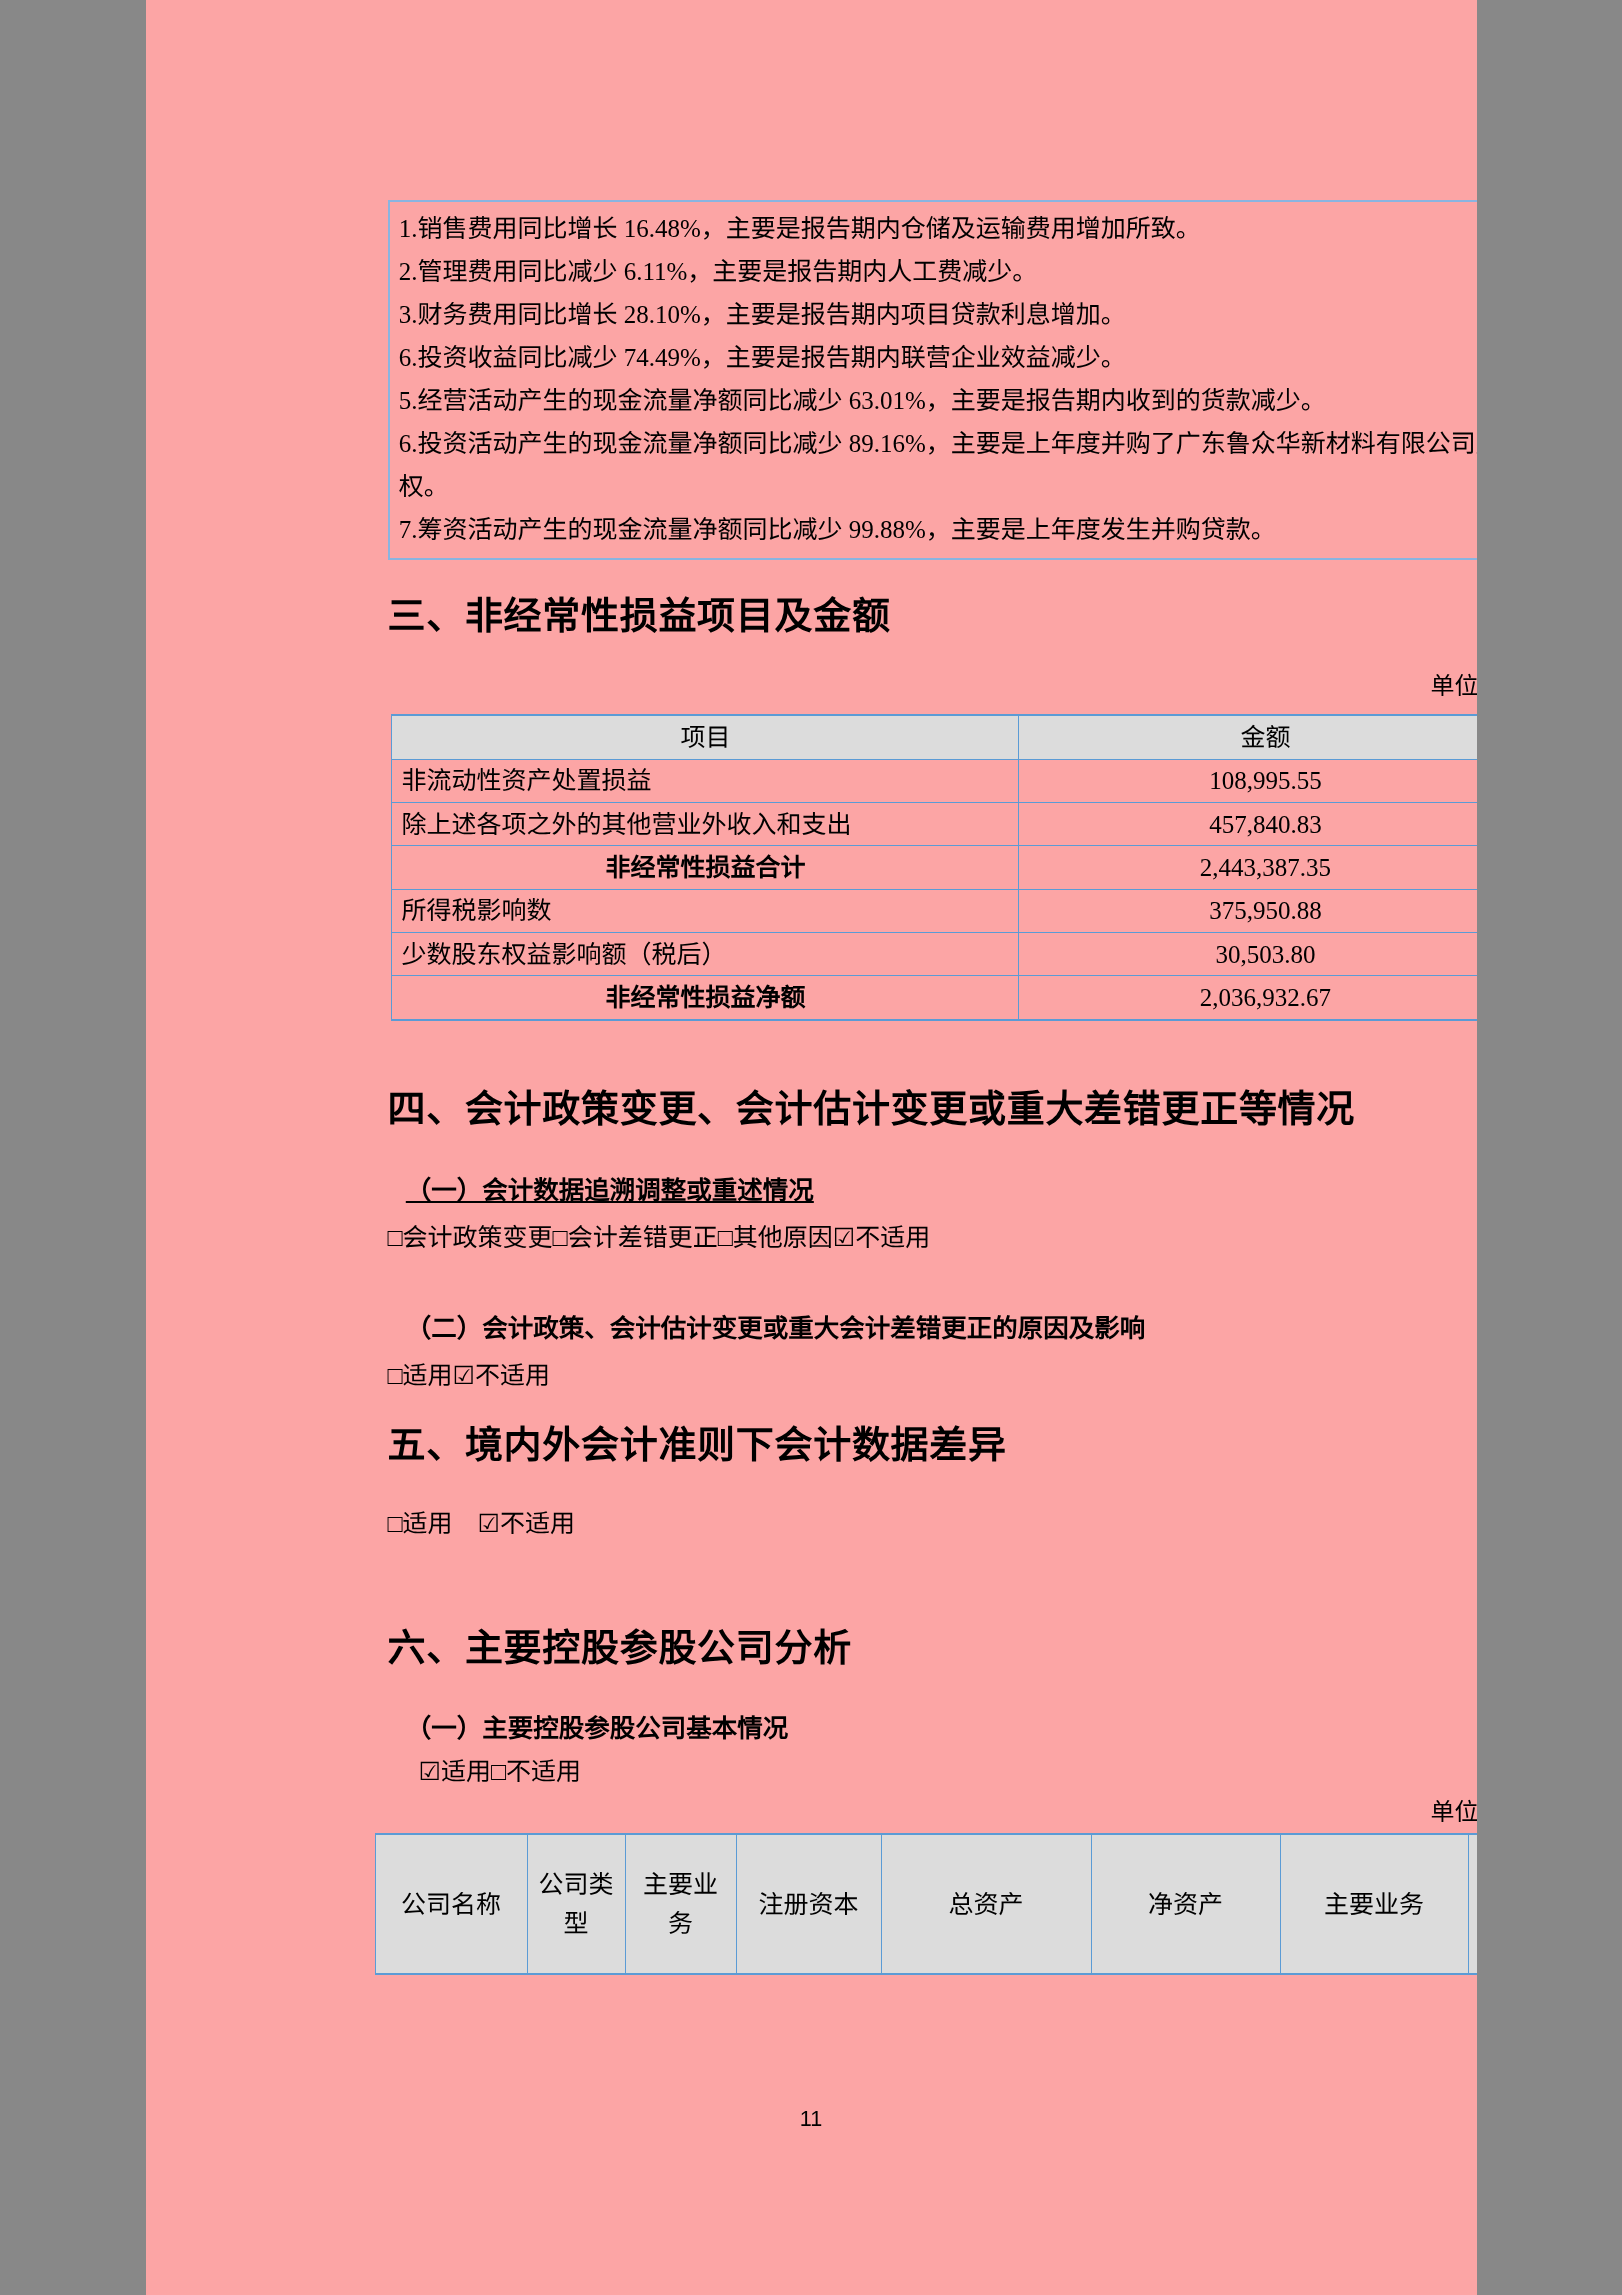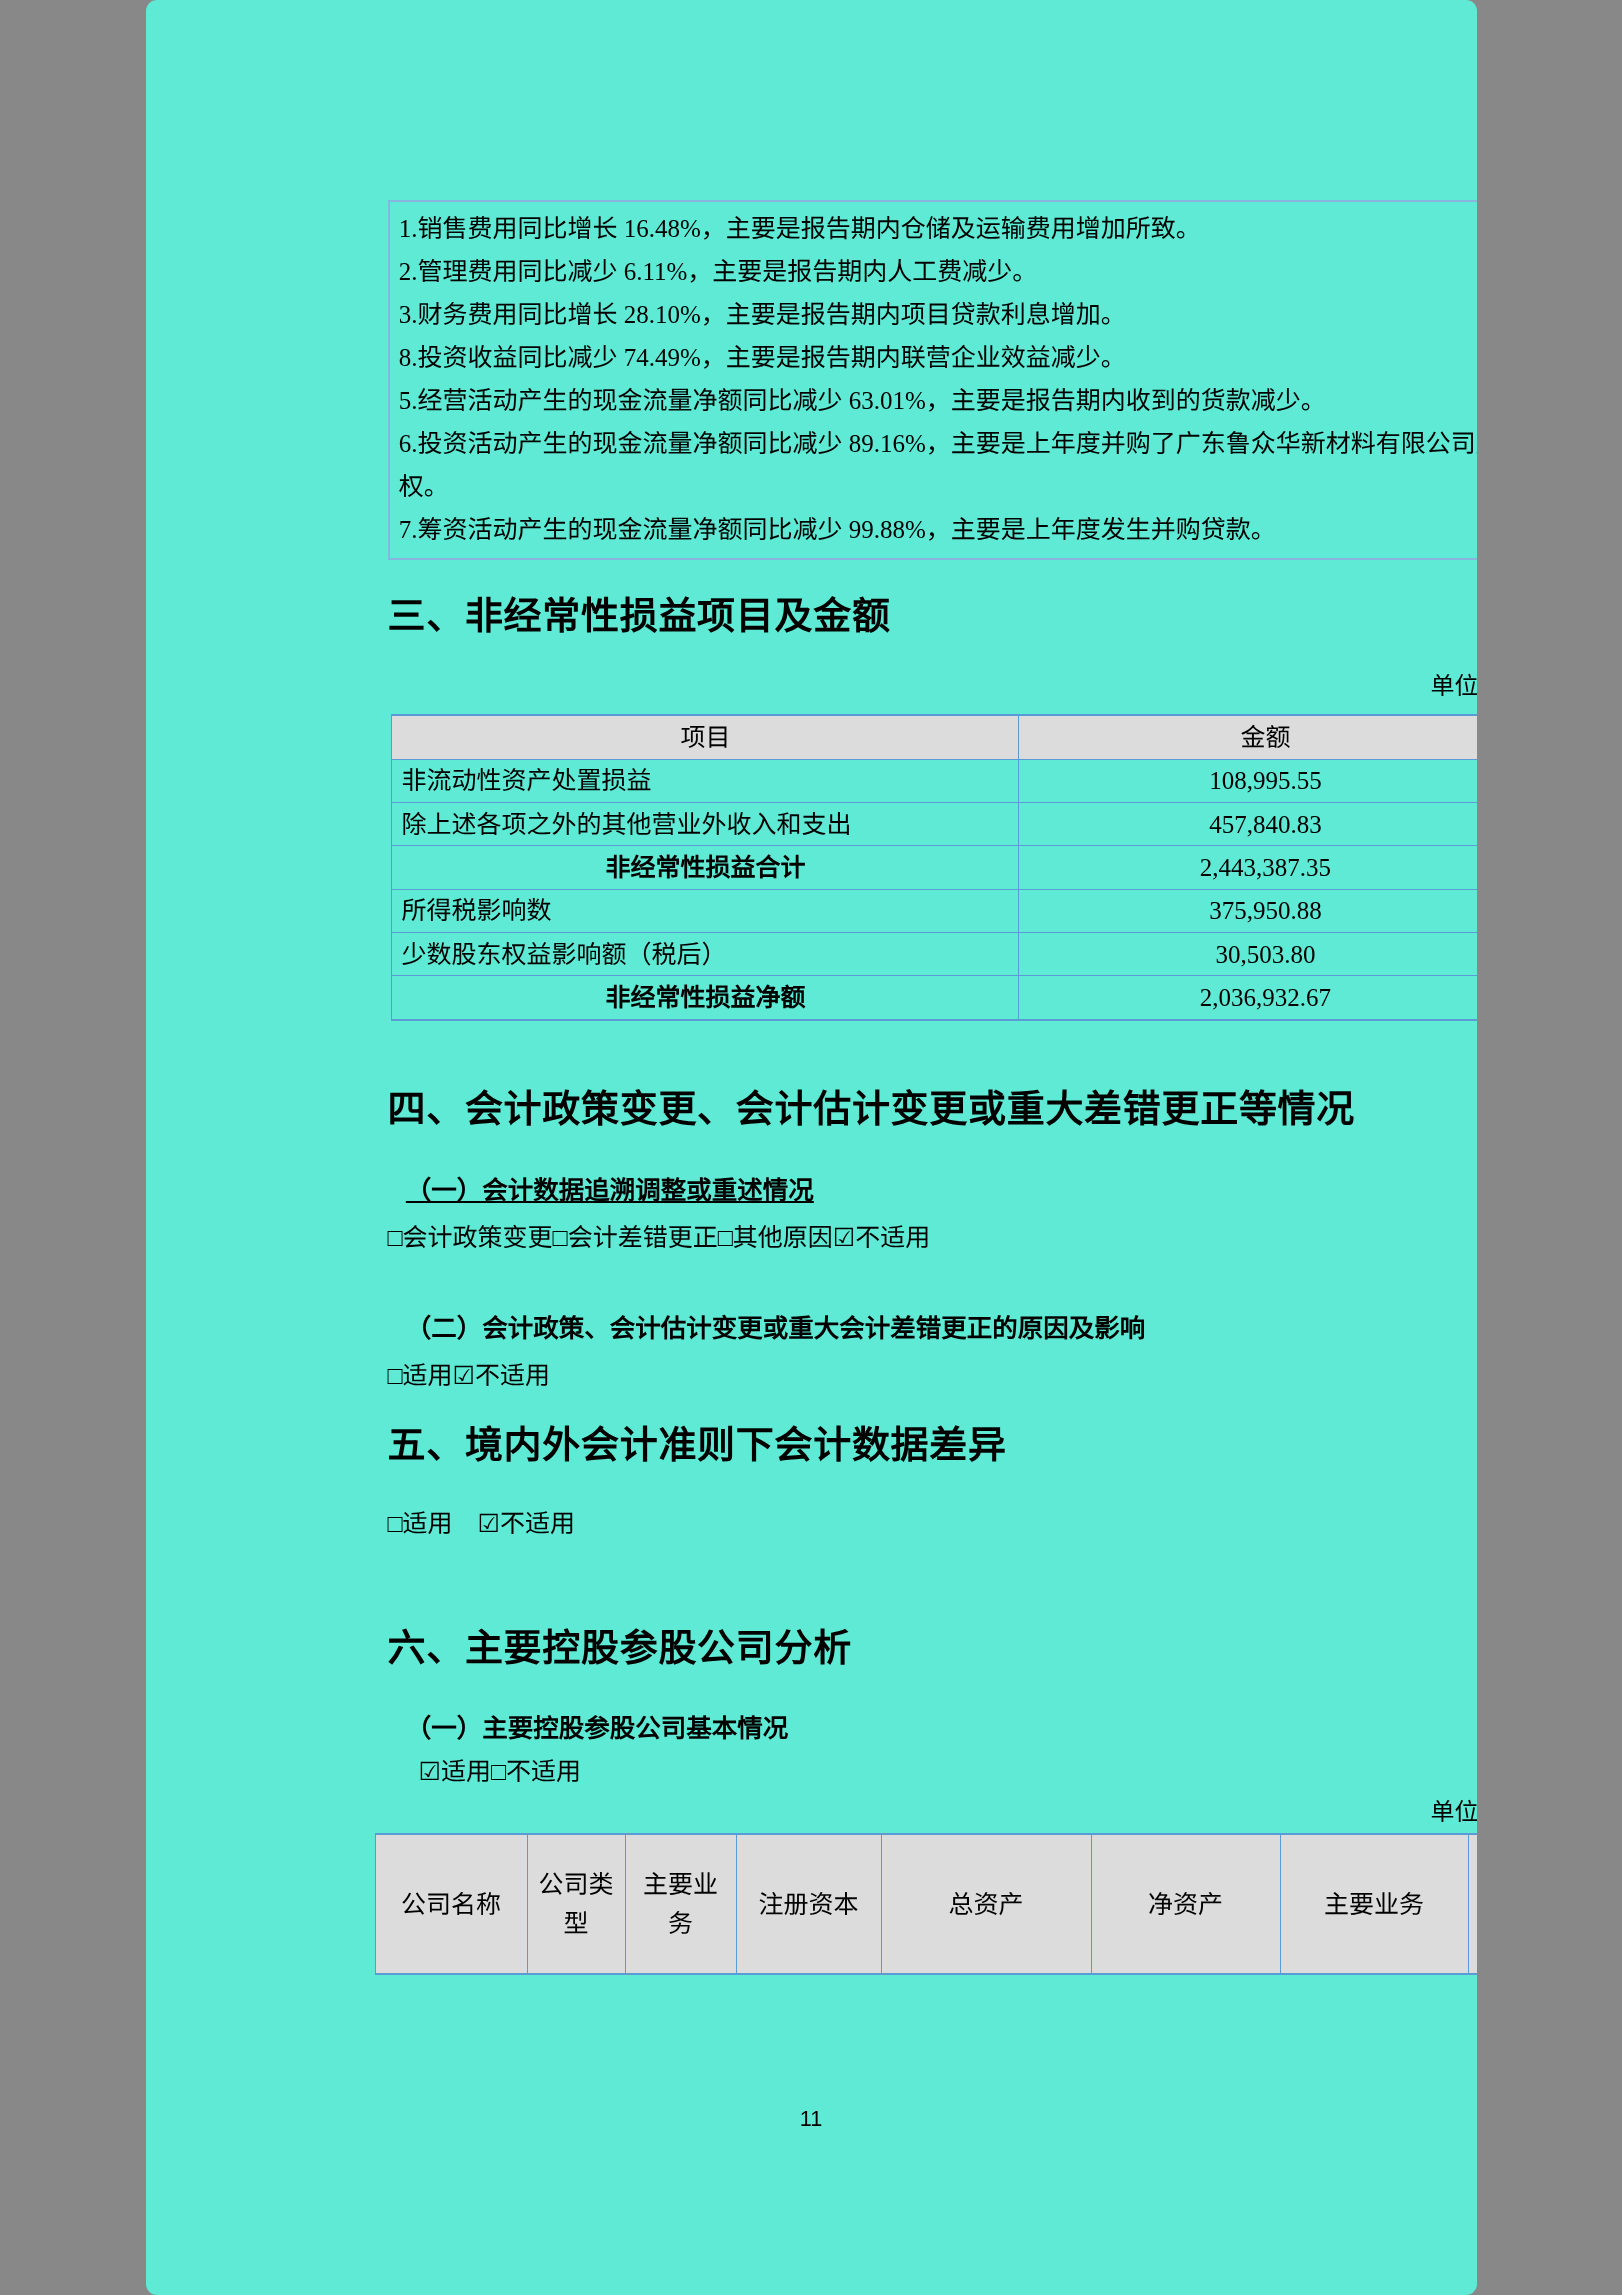--- a/index.html
+++ b/index.html
@@ -1,25 +1,24 @@
 <!DOCTYPE html>
 <html lang="zh-CN" style="font-size:10.5px"><head>
 <meta charset="utf-8">
 <style>
   html, body { margin: 0; padding: 0; background: #888; }
   .page {
     position: relative;
     width: 1331px;
     height: 2295px;
     margin: 0 auto;
-    background: #5eead4;
+    background: #fca5a5;
     font-family: "Liberation Serif", "DejaVu Serif", serif;
     color: #000;
     overflow: hidden;
-    border-radius: 11px;
   }
   .content {
     position: absolute;
     left: 242px;
     top: 0;
     width: 1139px;
   }
 
   
   .notice-box {
@@ -125,21 +124,21 @@
 </head>
 <body>
 
 <div class="page">
   <div class="content">
 
     <div class="notice-box">
       <p>1.销售费用同比增长 16.48%，主要是报告期内仓储及运输费用增加所致。</p>
       <p>2.管理费用同比减少 6.11%，主要是报告期内人工费减少。</p>
       <p>3.财务费用同比增长 28.10%，主要是报告期内项目贷款利息增加。</p>
-      <p>8.投资收益同比减少 74.49%，主要是报告期内联营企业效益减少。</p>
+      <p>6.投资收益同比减少 74.49%，主要是报告期内联营企业效益减少。</p>
       <p>5.经营活动产生的现金流量净额同比减少 63.01%，主要是报告期内收到的货款减少。</p>
       <p>6.投资活动产生的现金流量净额同比减少 89.16%，主要是上年度并购了广东鲁众华新材料有限公司股权。</p>
       <p>7.筹资活动产生的现金流量净额同比减少 99.88%，主要是上年度发生并购贷款。</p>
     </div>
 
     <h2 class="section-title mt-s3-title">三、非经常性损益项目及金额</h2>
     <p class="unit-line mt-unit1">单位：元</p>
 
     <table class="tbl t1">
       <colgroup>

